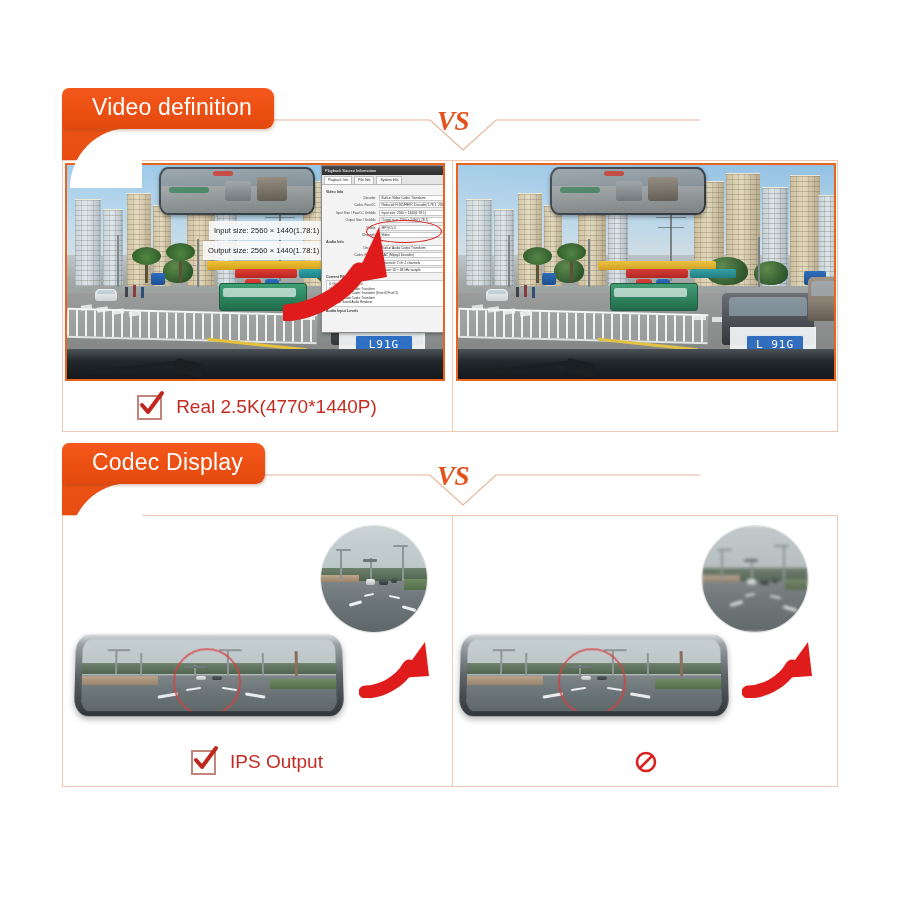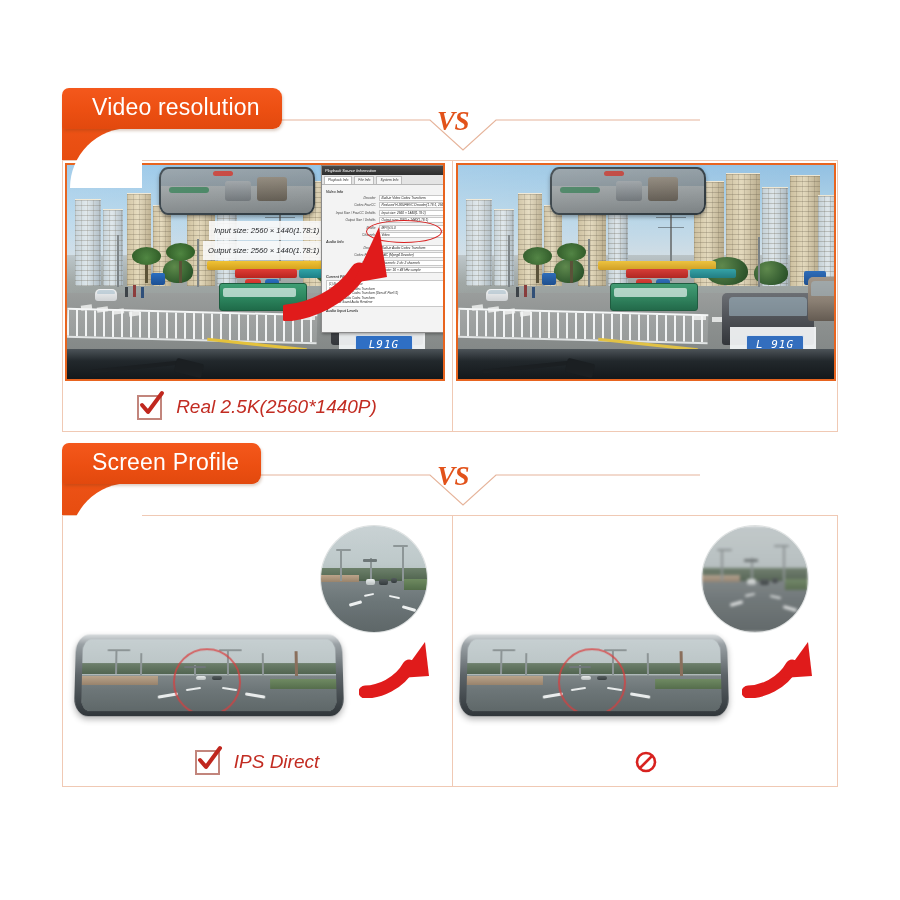--- a/index.html
+++ b/index.html
@@ -52,21 +52,20 @@
     font-size:27px;color:#e2521a;
     letter-spacing:-.5px;
   }
 
   
   .frame{
     position:absolute;left:62px;width:776px;
     border:1px solid #f0c9b4;
     background:#fff;
     box-sizing:border-box;
-    font-style:italic;
   }
   .frame-divider{
     position:absolute;top:0;left:389px;width:1px;height:100%;
     background:#f0c9b4;
   }
 
   
   .cell{position:absolute;top:0;width:388px;height:100%;box-sizing:border-box;}
   .cell.left{left:0;}
   .cell.right{left:389px;}
@@ -239,21 +238,21 @@
 
   <div class="section" id="section-video">
 
     <svg class="connector" viewBox="0 0 900 78">
       <polyline points="255,32 430,32 463,62 496,32 700,32" fill="none" stroke="#e6b49b" stroke-width="1.2"></polyline>
     </svg>
     <div class="vs-label" style="left:437px;top:18px;">VS</div>
 
     <div class="ribbon-wrap">
       <div class="ribbon-tail"></div>
-      <div class="ribbon">Video resolution</div>
+      <div class="ribbon">Video definition</div>
     </div>
 
     <div class="frame" style="top:72px;height:272px;">
       <div class="frame-divider"></div>
 
       <div class="cell left">
         <div class="photo" style="left:2px;top:2px;width:380px;height:218px;">
           <div class="street">
             <div class="sky"></div>
 
@@ -488,36 +487,36 @@
         </div>
       </div>
 
       <div style="position:absolute;left:0;top:222px;width:100%;height:48px;">
         <div class="caption" style="left:0;">
           <span class="chk">
             <svg width="30" height="30" viewBox="0 0 30 30">
                 <path d="M6,16 L12,23 L26,4" stroke="#c0271e" stroke-width="4" fill="none" stroke-linecap="round" stroke-linejoin="round"></path>
               </svg>
           </span>
-          <span class="cap-text good">Real 2.5K(2560*1440P)</span>
+          <span class="cap-text good">Real 2.5K(4770*1440P)</span>
         </div>
       </div>
     </div>
   </div>
 
   <div class="section" id="section-screen">
 
     <svg class="connector" viewBox="0 0 900 78">
       <polyline points="255,32 430,32 463,62 496,32 700,32" fill="none" stroke="#e6b49b" stroke-width="1.2"></polyline>
     </svg>
     <div class="vs-label" style="left:437px;top:18px;">VS</div>
 
     <div class="ribbon-wrap">
       <div class="ribbon-tail"></div>
-      <div class="ribbon">Screen Profile</div>
+      <div class="ribbon">Codec Display</div>
     </div>
 
     <div class="frame" style="top:72px;height:272px;">
       <div class="frame-divider"></div>
 
       <div class="cell left">
 
         <div class="zoom-bubble sharp" style="left:258px;top:10px;width:106px;height:106px;">
           <div class="hwy">
             <div class="hwy-sky"></div>
@@ -634,21 +633,21 @@
         </svg>
       </div>
 
       <div style="position:absolute;left:0;top:222px;width:100%;height:48px;">
         <div class="caption" style="left:0;">
           <span class="chk">
             <svg width="30" height="30" viewBox="0 0 30 30">
                 <path d="M6,16 L12,23 L26,4" stroke="#c0271e" stroke-width="4" fill="none" stroke-linecap="round" stroke-linejoin="round"></path>
               </svg>
           </span>
-          <span class="cap-text good">IPS Direct</span>
+          <span class="cap-text good">IPS Output</span>
         </div>
         <div class="caption" style="left:389px;">
           <span class="ban">
             <svg width="22" height="22" viewBox="0 0 22 22">
                 <circle cx="11" cy="11" r="9" fill="none" stroke="#d8221f" stroke-width="2.6"></circle>
                 <line x1="5" y1="17" x2="17" y2="5" stroke="#d8221f" stroke-width="2.6"></line>
               </svg>
           </span>
         </div>
       </div>

